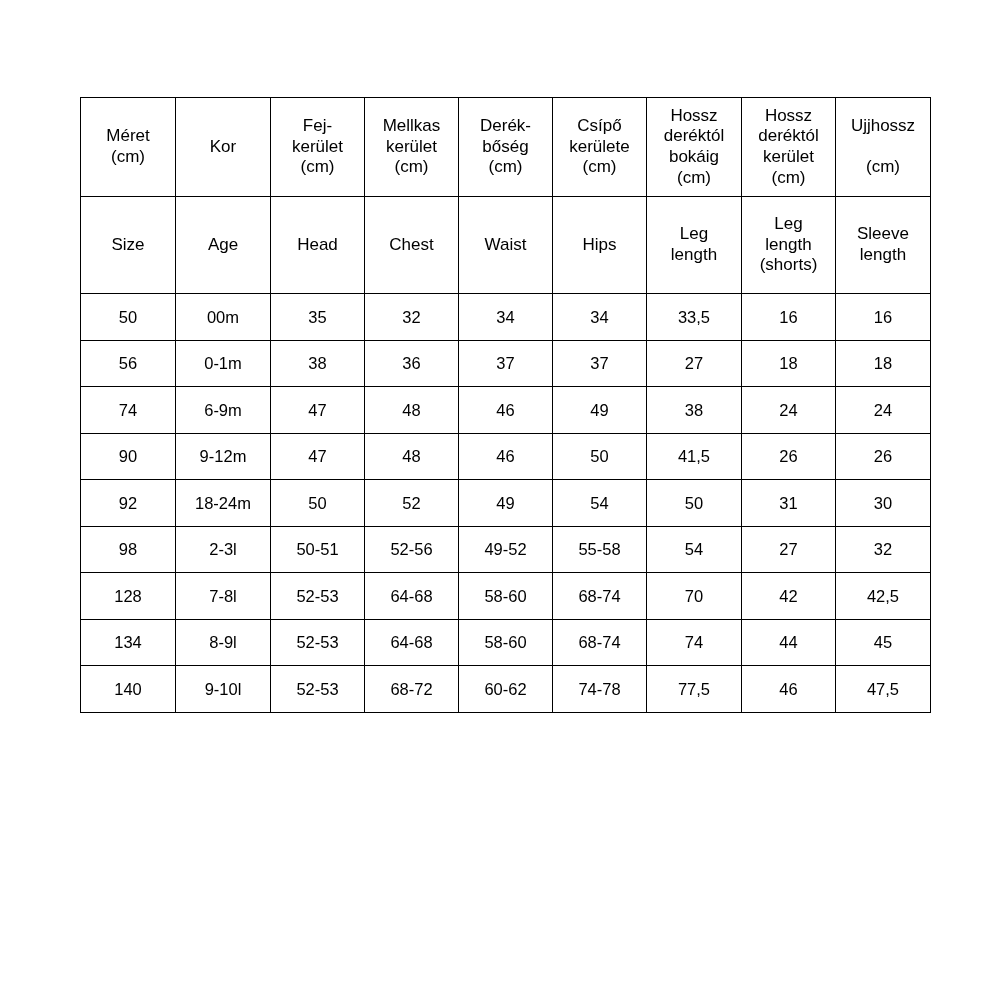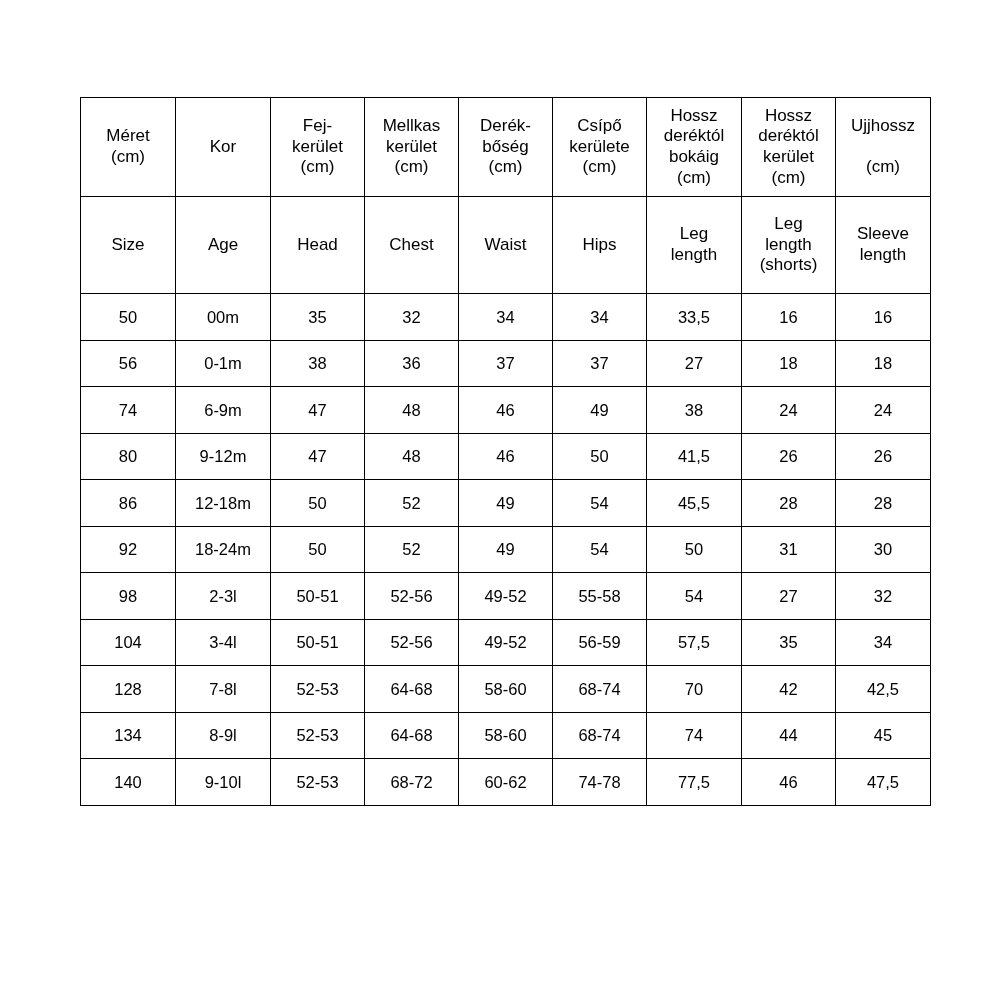--- a/index.html
+++ b/index.html
@@ -176,40 +176,29 @@
           <td>6-9m</td>
           <td>47</td>
           <td>48</td>
           <td>46</td>
           <td>49</td>
           <td>38</td>
           <td>24</td>
           <td>24</td>
         </tr>
         <tr>
-          <td>80</td>
+          <td>90</td>
           <td>9-12m</td>
           <td>47</td>
           <td>48</td>
           <td>46</td>
           <td>50</td>
           <td>41,5</td>
           <td>26</td>
           <td>26</td>
-        </tr>
-        <tr>
-          <td>86</td>
-          <td>12-18m</td>
-          <td>50</td>
-          <td>52</td>
-          <td>49</td>
-          <td>54</td>
-          <td>45,5</td>
-          <td>28</td>
-          <td>28</td>
         </tr>
         <tr>
           <td>92</td>
           <td>18-24m</td>
           <td>50</td>
           <td>52</td>
           <td>49</td>
           <td>54</td>
           <td>50</td>
           <td>31</td>
@@ -220,31 +209,20 @@
           <td>2-3l</td>
           <td>50-51</td>
           <td>52-56</td>
           <td>49-52</td>
           <td>55-58</td>
           <td>54</td>
           <td>27</td>
           <td>32</td>
         </tr>
         <tr>
-          <td>104</td>
-          <td>3-4l</td>
-          <td>50-51</td>
-          <td>52-56</td>
-          <td>49-52</td>
-          <td>56-59</td>
-          <td>57,5</td>
-          <td>35</td>
-          <td>34</td>
-        </tr>
-        <tr>
           <td>128</td>
           <td>7-8l</td>
           <td>52-53</td>
           <td>64-68</td>
           <td>58-60</td>
           <td>68-74</td>
           <td>70</td>
           <td>42</td>
           <td>42,5</td>
         </tr>

